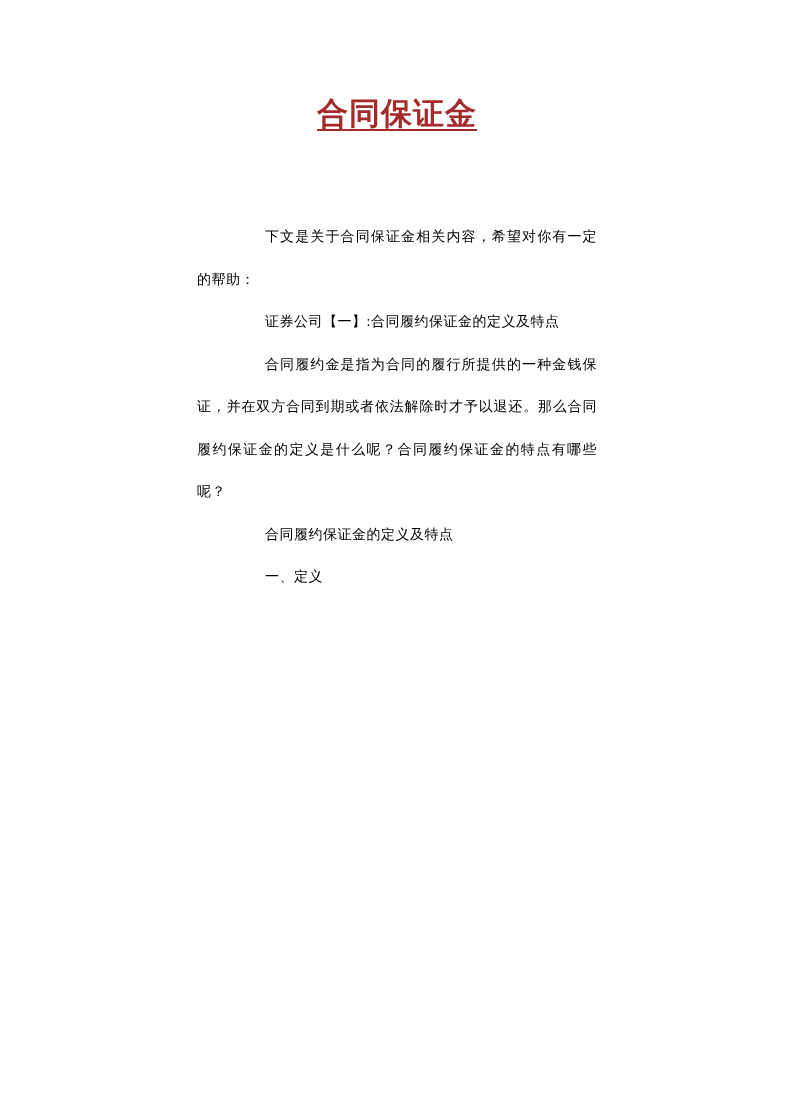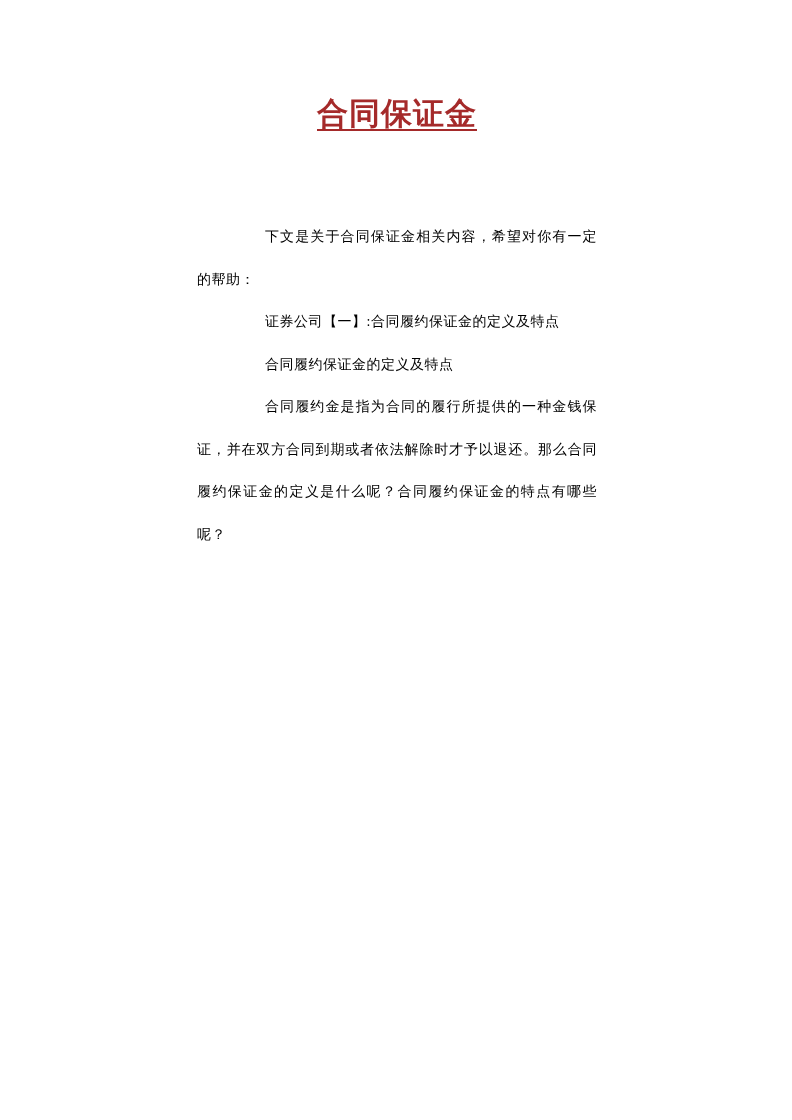--- a/index.html
+++ b/index.html
@@ -43,16 +43,17 @@
 </style>
 </head>
 <body>
 
 <div class="page">
   <h1 class="doc-title" style="color: rgb(165, 42, 42); text-decoration-color: rgb(165, 42, 42);">合同保证金</h1>
 
   <div class="doc-body">
     <p>下文是关于合同保证金相关内容，希望对你有一定的帮助：</p>
     <p>证券公司【一】:合同履约保证金的定义及特点</p>
+    <p>合同履约金是指为合同的履行所提供的一种金钱保证，并在双方合同到期或者依法解除时才予以退还。那么合同履约保证金的定义是什么呢？合同履约保证金的特点有哪些呢？</p>
     <p>合同履约保证金的定义及特点</p>
-    <p>合同履约金是指为合同的履行所提供的一种金钱保证，并在双方合同到期或者依法解除时才予以退还。那么合同履约保证金的定义是什么呢？合同履约保证金的特点有哪些呢？</p>
+    <p>一、定义</p>
   </div>
 </div>
 
 </body></html>

